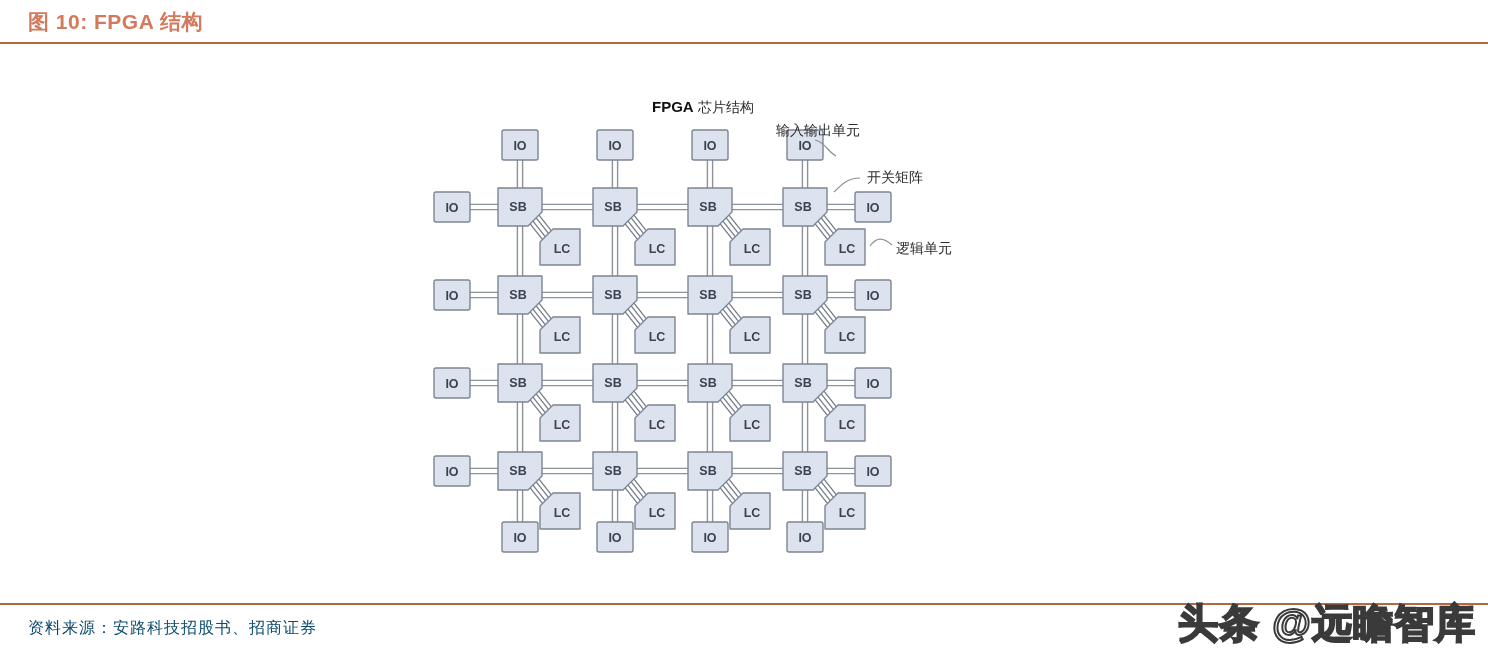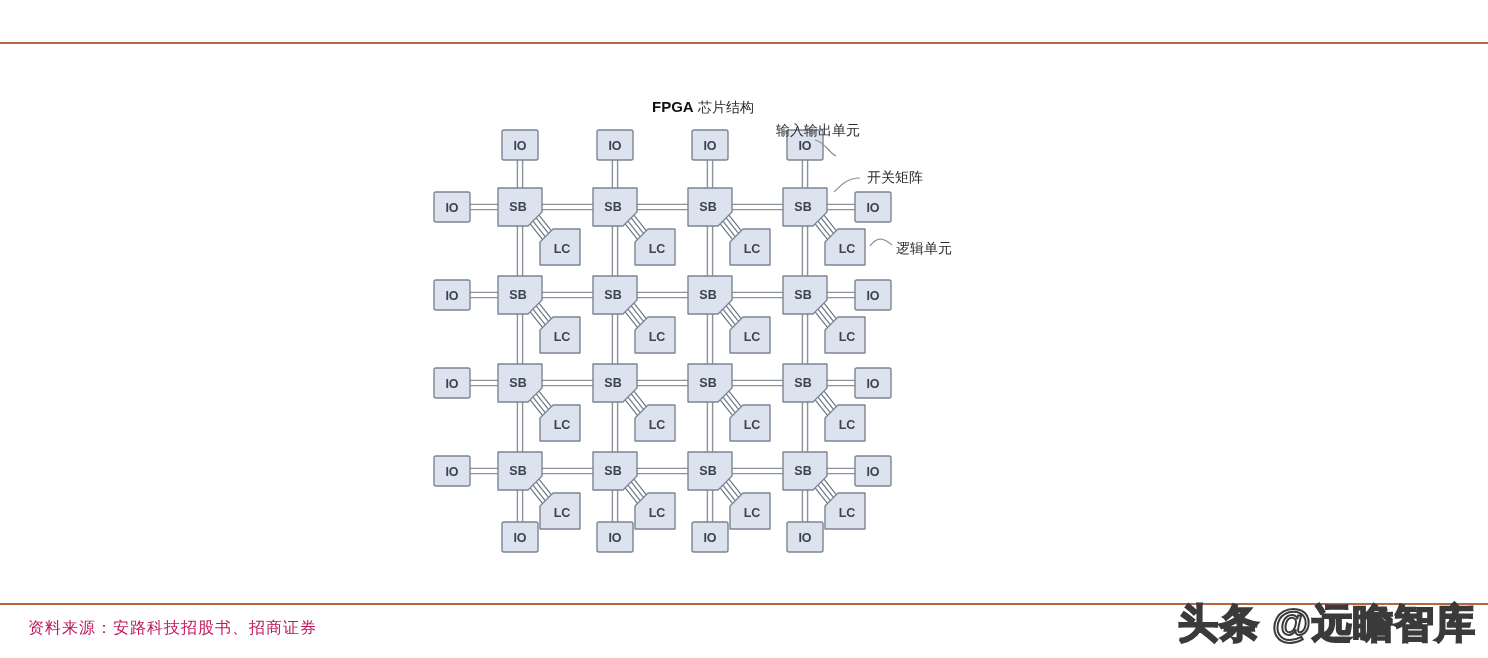--- a/index.html
+++ b/index.html
@@ -50,21 +50,21 @@
     width: 1488px;
     height: 2px;
     background: #b3683f;
   }
   #source-note {
     position: absolute;
     left: 28px;
     top: 618px;
     font-family: "DejaVu Serif", "Liberation Serif", serif;
     font-size: 16px;
-    color: #be185d;
+    color: #0c4a6e;
     letter-spacing: 1px;
     white-space: nowrap;
   }
 
   
   #watermark {
     position: absolute;
     left: 1178px;
     top: 596px;
     width: 300px;
@@ -141,20 +141,21 @@
     fill: none;
   }
   .arrow-head {
     fill: #1b1b1b;
   }
 </style>
 </head>
 <body>
 
 <div id="figure-header">
+  <div id="figure-title">图 10: FPGA 结构</div>
   <div id="header-rule"></div>
 </div>
 
 <div id="diagram-canvas">
   <svg id="diagram-svg" width="600" height="520" viewBox="0 0 600 520">
     <defs></defs>
 
     <text class="diagram-title-latin" x="222" y="32">FPGA</text>
     <text class="diagram-title-cn" x="268" y="32">芯片结构</text>
 

